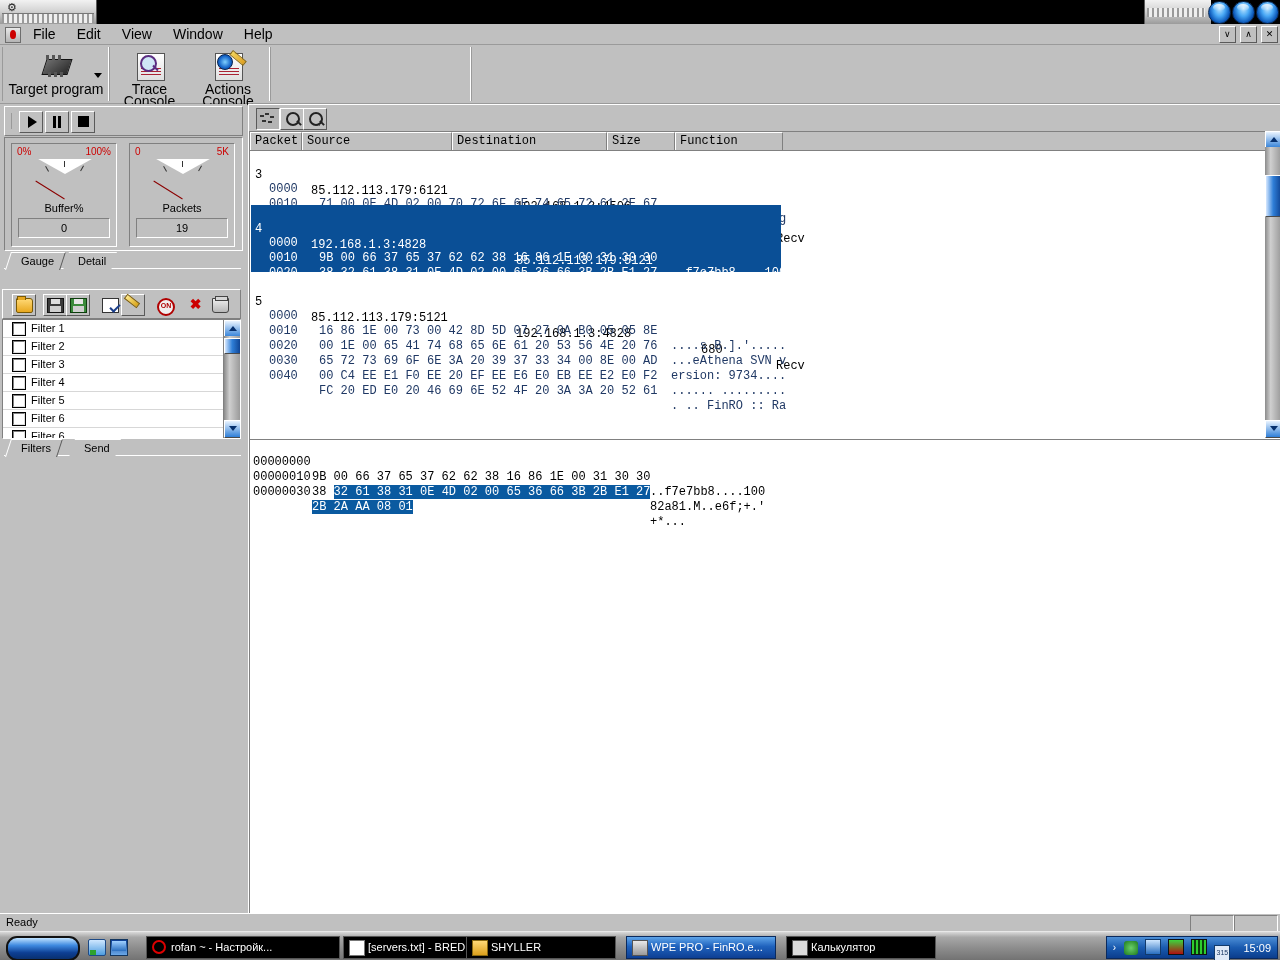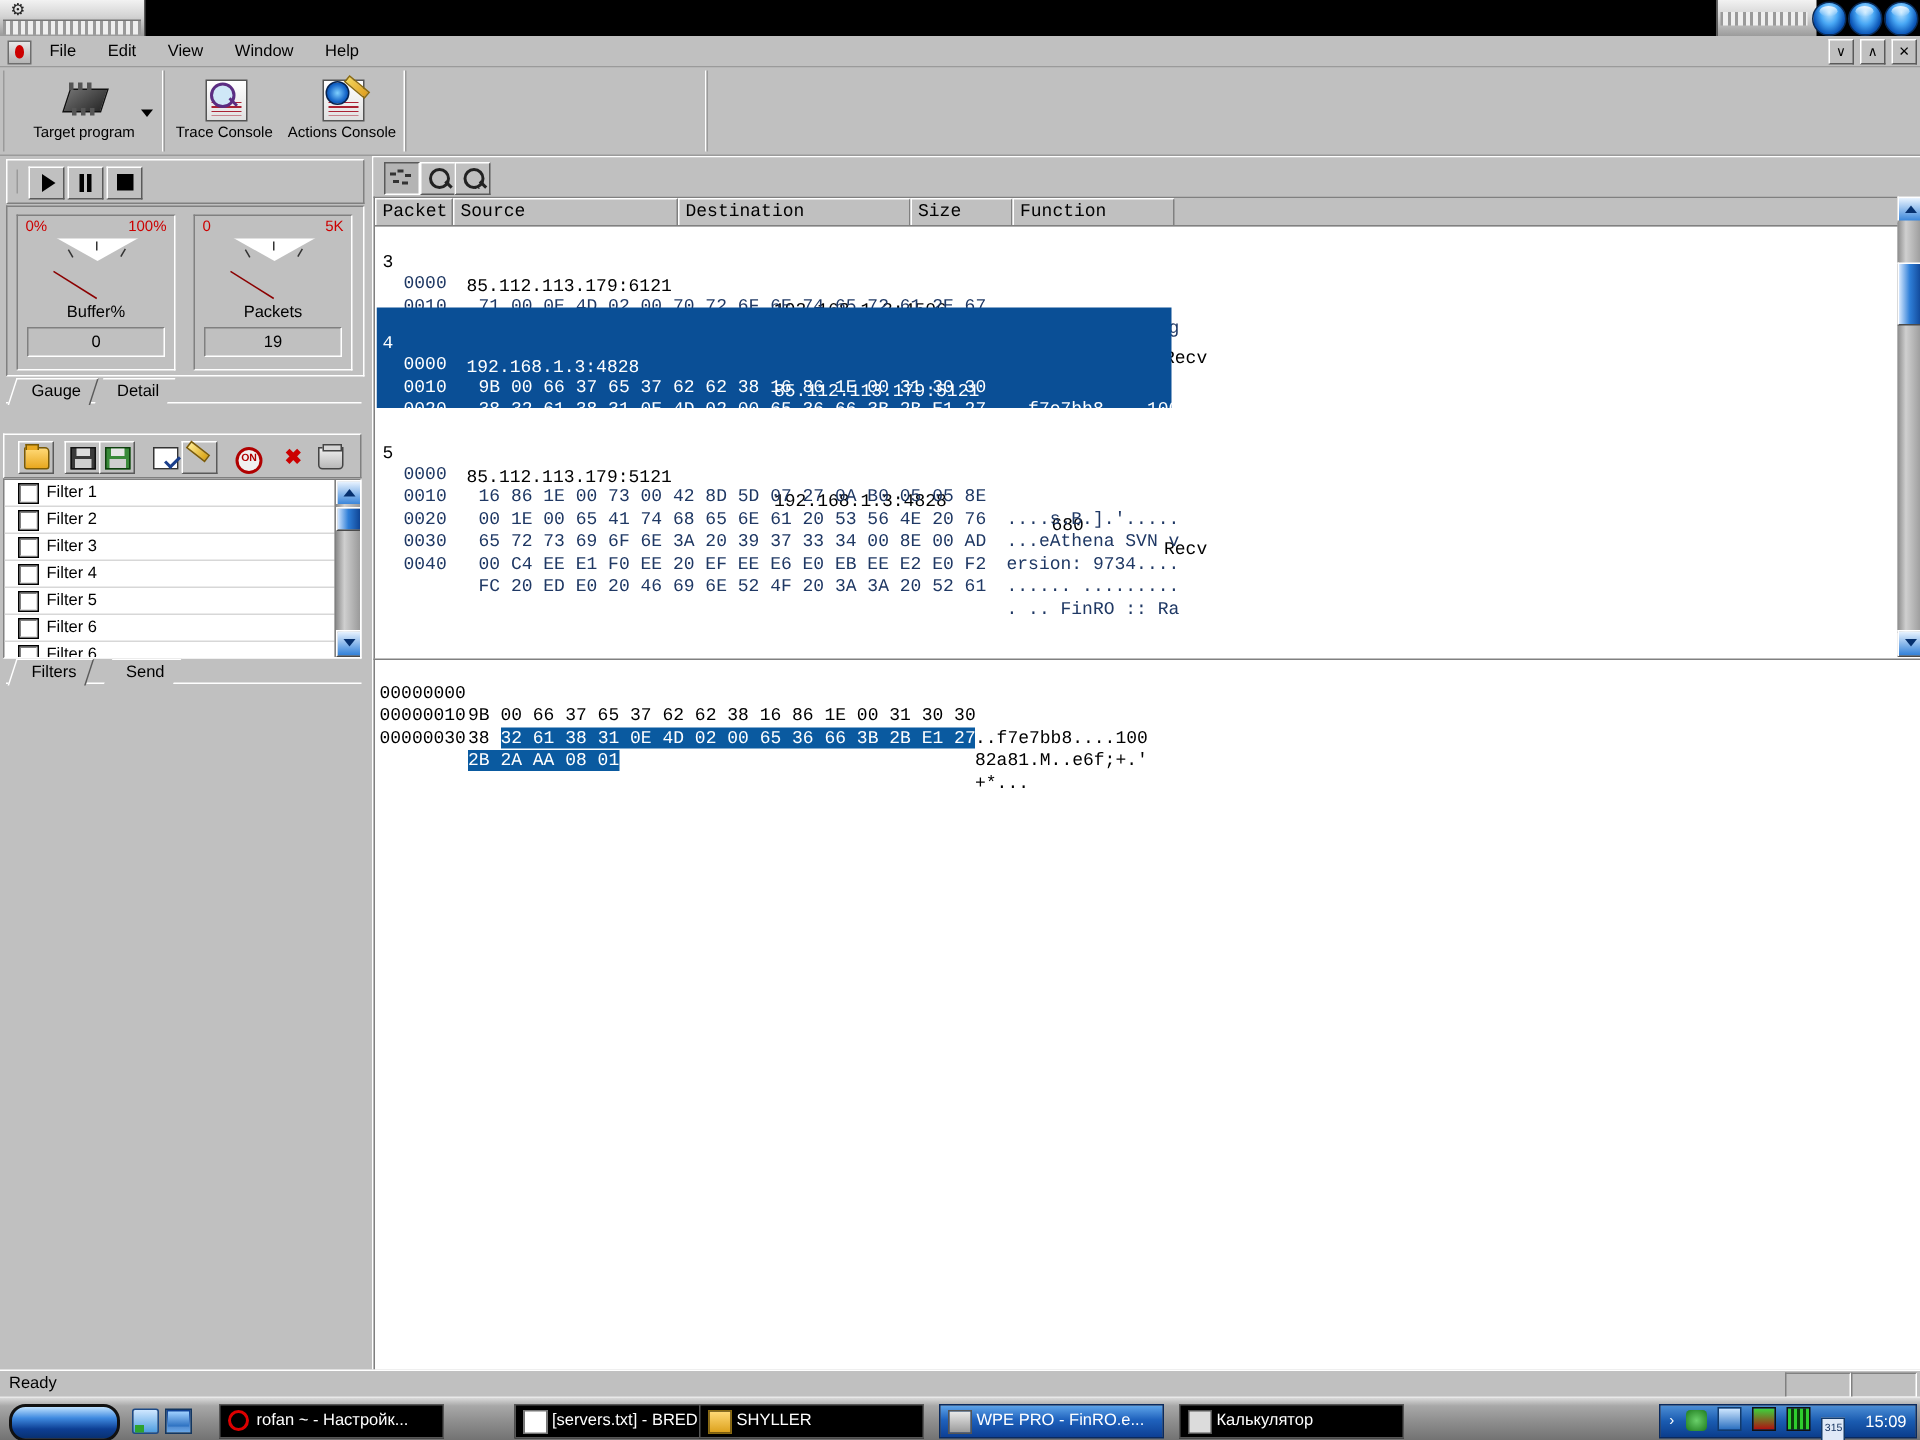--- a/index.html
+++ b/index.html
@@ -76,21 +76,21 @@
     border:1px solid #6e6e6e;
   }
   .menu-ico i{
     position:absolute;left:4px;top:2px;width:6px;height:9px;
     background:#cc0000;border-radius:50% 50% 45% 45%;
     display:block;
   }
   .menuitems{position:absolute;left:24px;top:0;height:20px;}
   .mi{
     display:inline-block;height:20px;line-height:20px;padding:0 9px;
-    color:#000;font-size:11px;cursor:default;
+    color:#000;font-size:14px;cursor:default;
   }
   .mdibtns{position:absolute;right:2px;top:2px;height:16px;}
   .mdibtn{
     display:inline-block;width:15px;height:15px;margin-left:1px;
     background:#c0c0c0;
     border-top:1px solid #fff;border-left:1px solid #fff;
     border-right:1px solid #5a5a5a;border-bottom:1px solid #5a5a5a;
     font-size:9px;line-height:14px;text-align:center;color:#000;
     font-family:"Liberation Sans",sans-serif;
   }
@@ -98,21 +98,21 @@
   
   .maintb{
     position:absolute;left:0;top:45px;width:1280px;height:58px;
     background:#c0c0c0;
     border-bottom:1px solid #9a9a9a;
   }
   .tb-sep{position:absolute;top:2px;width:1px;height:54px;background:#9a9a9a;}
   .tb-sep-l{position:absolute;top:2px;width:1px;height:54px;background:#fff;}
   .tbbtn{
     position:absolute;top:2px;height:54px;text-align:center;color:#000;
-    font-size:10px;cursor:default;
+    font-size:14px;cursor:default;
   }
   .tbbtn .glyph{display:block;height:34px;margin-top:2px;position:relative;}
   .tbbtn .lbl{display:block;line-height:12px;}
 
   
   .chip{position:absolute;left:50%;top:6px;margin-left:-16px;width:32px;height:22px;}
   .chip .body{
     position:absolute;left:4px;top:4px;width:24px;height:14px;
     background:linear-gradient(135deg,#6d6d6d,#2a2a2a);
     transform:skewX(-18deg);
@@ -780,21 +780,21 @@
     <span class="st-pane" style="left:1234px;width:42px;"></span>
   </div>
 
   <div class="taskbar">
     <div class="startbtn"></div>
     <div class="qlaunch">
       <span class="qi qi1"></span>
       <span class="qi qi2"></span>
     </div>
 
-    <div class="taskitem" style="left:146px;width:148px;">
+    <div class="taskitem" style="left:146px;width:148px;padding-left:44px;">
       <span class="tico" style="border:2px solid #d00;border-radius:50%;width:10px;height:10px;"></span>
       <span class="tlbl">rofan ~ - Настройк...</span>
     </div>
     <div class="taskitem" style="left:306px;width:148px;margin-left:37px;">
       <span class="tico" style="background:#fff;border:1px solid #777;"></span>
       <span class="tlbl">[servers.txt] - BRED...</span>
     </div>
     <div class="taskitem" style="left:466px;width:148px;">
       <span class="tico" style="background:linear-gradient(180deg,#ffd976,#dca11c);border:1px solid #8a6a10;"></span>
       <span class="tlbl">SHYLLER</span>

